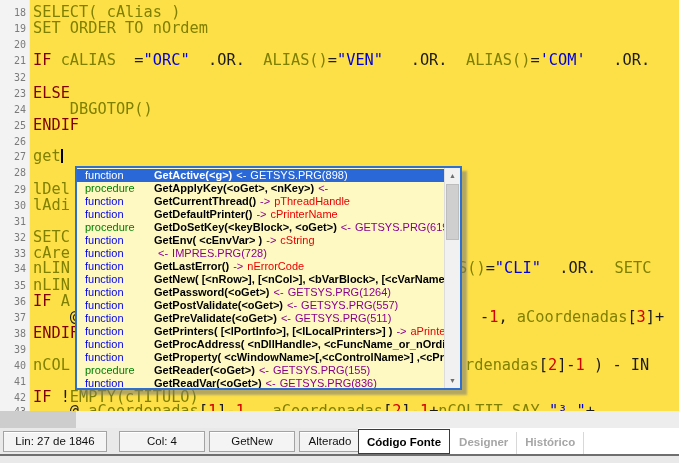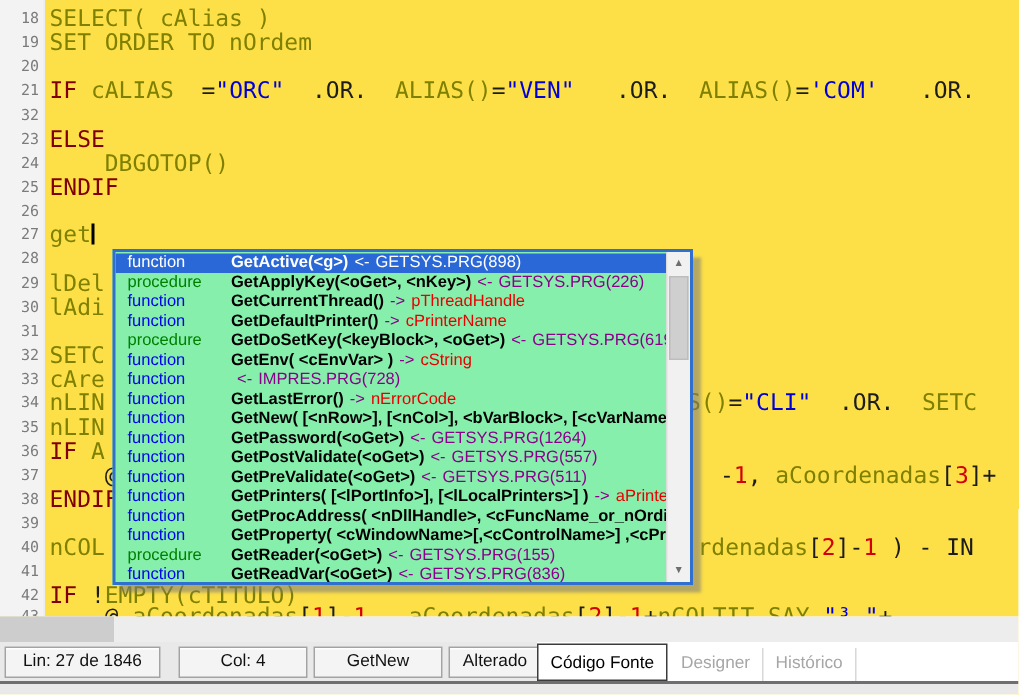--- a/index.html
+++ b/index.html
@@ -22,21 +22,21 @@
   .right-frag { position:absolute; top:0; white-space:pre; }
   .c-id  { color:#808000; }
   .c-kw  { color:#800000; }
   .c-str { color:#0000d8; }
   .c-num { color:#d40000; }
   .c-op  { color:#1c1c1c; }
   .caret { position:absolute; width:2px; height:14px; top:1px; background:#000; }
 
   
   .popup { position:absolute; left:75px; top:166px; width:387px; height:224px;
-           background:#86efac; border:2px solid #2f6fd0;
+           background:#fef9c3; border:2px solid #2f6fd0;
            box-shadow:5px 5px 2px rgba(120,120,120,0.55); }
   .ac-list { position:absolute; left:0; top:0; right:16px; bottom:0;
              overflow:hidden; padding-top:1px; }
   .ac-row { height:13px; line-height:13px; white-space:nowrap; overflow:hidden;
             font-size:11px; display:flex; }
   .ac-row.sel { background:#2a68d8; }
   .ac-kind { flex:0 0 77px; padding-left:8px; }
   .ac-kind.function  { color:#0000ee; }
   .ac-kind.procedure { color:#008000; }
   .ac-name { font-weight:bold; color:#000; }
@@ -65,21 +65,21 @@
   .sb-panel { position:absolute; top:3px; height:21px; line-height:19px;
               text-align:center; background:#f4f4f4;
               border:1px solid #a3a3a3; box-shadow:inset 0 1px 0 #fff; }
   .sb-p0 { left:3px;   width:104px; }
   .sb-p1 { left:119px; width:86px; }
   .sb-p2 { left:209px; width:86px; }
   .sb-p3 { left:299px; width:62px; }
   .tabstrip { position:absolute; left:358px; top:0; width:321px; height:26px;
               background:#fff; display:flex; align-items:flex-end; }
   .tab { height:22px; line-height:21px; padding:0 8px; color:#a6a6a6;
-         border-right:1px solid #d8d8d8; }
+         border-right:1px solid #d8d8d8;font-weight:bold; }
   .tab.active { height:25px; line-height:24px; color:#000;
                 border:1px solid #3c3c3c; border-right:1px solid #3c3c3c;
                 background:#fff; margin-right:1px; }
   .bottomstrip { position:absolute; left:0; top:454px; width:679px; height:9px;
                  background:#e9e9e9; border-top:2px solid #6f6f6f; }
 </style>
 </head>
 <body>
 
 <div class="screen">
@@ -121,21 +121,20 @@
         <div class="ac-row sel">
           <span class="ac-kind function">function</span>
           <span class="ac-name">GetActive(&lt;g&gt;)</span>
           <span class="ac-arrow">&lt;-</span>
           <span class="ac-target src">GETSYS.PRG(898)</span>
         </div>
         <div class="ac-row">
           <span class="ac-kind procedure">procedure</span>
           <span class="ac-name">GetApplyKey(&lt;oGet&gt;, &lt;nKey&gt;)</span>
           <span class="ac-arrow">&lt;-</span>
-          <span class="ac-target src">GETSYS.PRG(226)</span>
         </div>
         <div class="ac-row">
           <span class="ac-kind function">function</span>
           <span class="ac-name">GetCurrentThread()</span>
           <span class="ac-arrow">-&gt;</span>
           <span class="ac-target ret">pThreadHandle</span>
         </div>
         <div class="ac-row">
           <span class="ac-kind function">function</span>
           <span class="ac-name">GetDefaultPrinter()</span>

